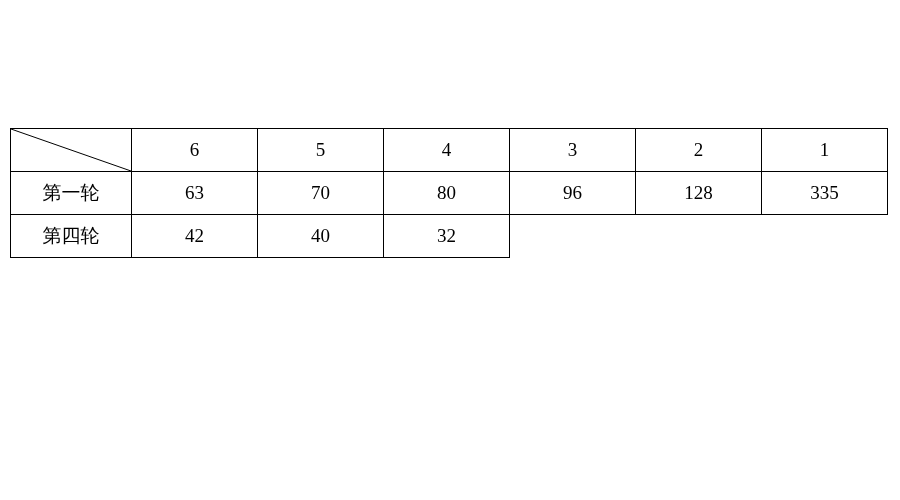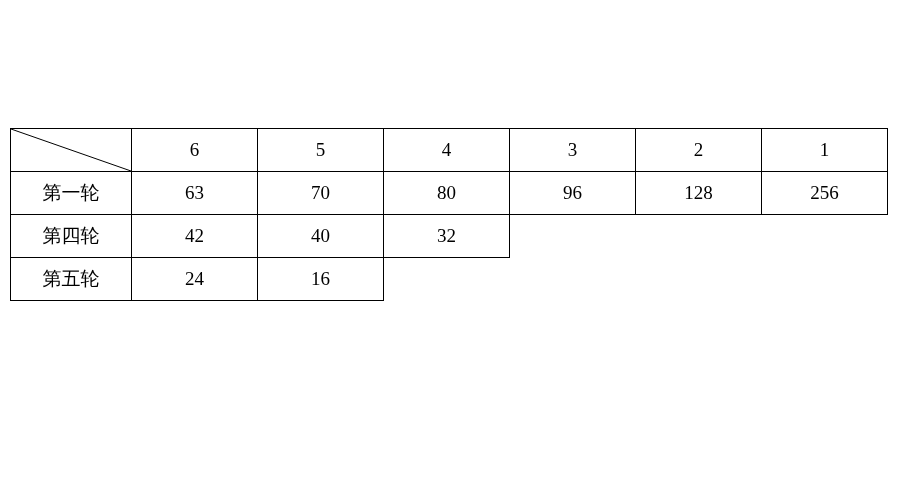--- a/index.html
+++ b/index.html
@@ -72,35 +72,26 @@
           <td class="bordered data-cell">2</td>
           <td class="bordered data-cell">1</td>
         </tr>
         <tr>
           <td class="bordered label-cell">第一轮</td>
           <td class="bordered data-cell">63</td>
           <td class="bordered data-cell">70</td>
           <td class="bordered data-cell">80</td>
           <td class="bordered data-cell">96</td>
           <td class="bordered data-cell">128</td>
-          <td class="bordered data-cell">256</td>
+          <td class="bordered data-cell">335</td>
         </tr>
         <tr>
           <td class="bordered label-cell">第四轮</td>
           <td class="bordered data-cell">42</td>
           <td class="bordered data-cell">40</td>
           <td class="bordered data-cell">32</td>
           <td class="empty data-cell"></td>
           <td class="empty data-cell"></td>
           <td class="empty data-cell"></td>
         </tr>
-        <tr>
-          <td class="bordered label-cell">第五轮</td>
-          <td class="bordered data-cell">24</td>
-          <td class="bordered data-cell">16</td>
-          <td class="empty data-cell"></td>
-          <td class="empty data-cell"></td>
-          <td class="empty data-cell"></td>
-          <td class="empty data-cell"></td>
-        </tr>
       </tbody>
   </table>
 </div>
 
 </body></html>

